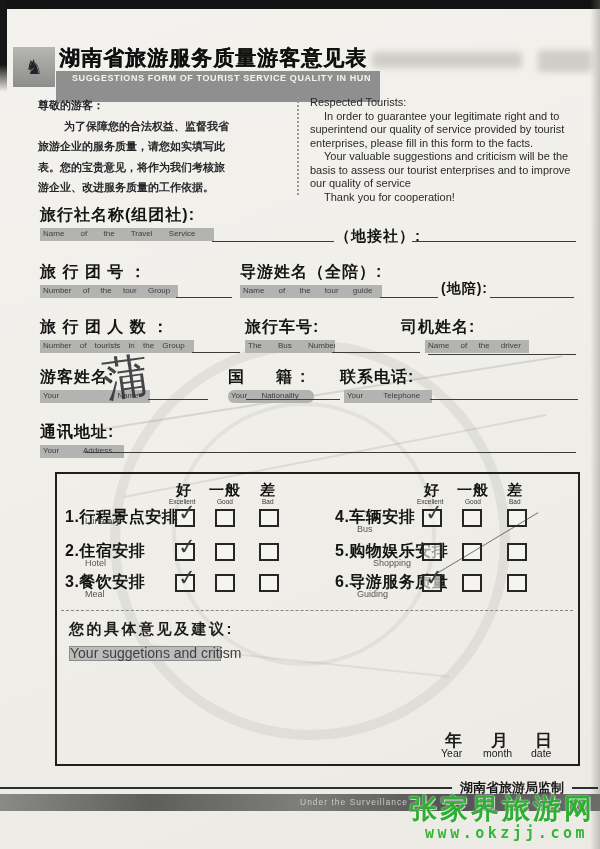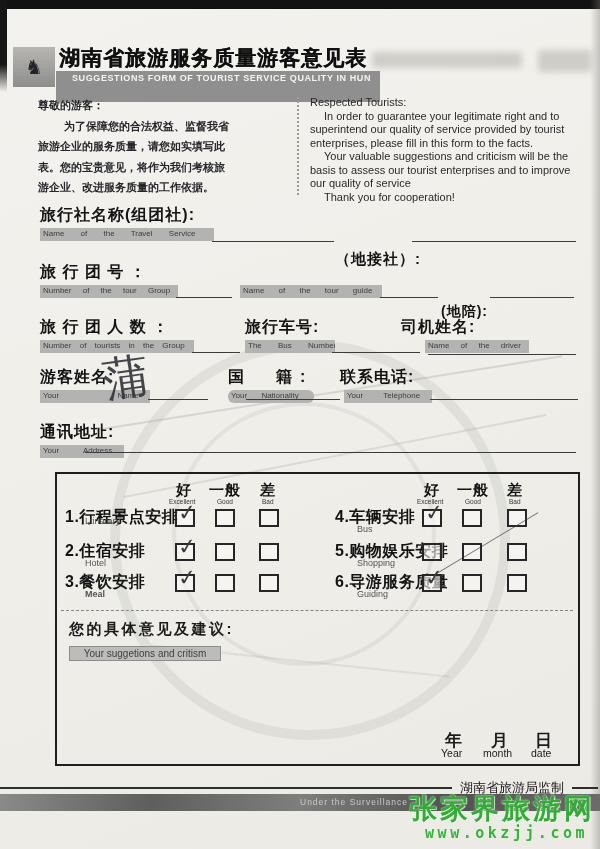--- a/index.html
+++ b/index.html
@@ -22,21 +22,21 @@
   .intro-cn{left:38px;top:96px;width:256px;font-family:"DejaVu Serif",serif;font-weight:600;
             font-size:11px;line-height:20.5px;color:#26262b;}
   .intro-cn .ind{padding-left:26px;}
   .intro-cn .end{text-align:right;padding-right:55px;}
   .divider-v{left:297px;top:97px;height:98px;border-left:2px dotted #9a9a98;}
   .intro-en{left:310px;top:96px;width:278px;font-size:11px;line-height:13.5px;color:#2a2a2a;white-space:normal;}
   .intro-en p{margin:0;}
   .intro-en p.ind{text-indent:14px;}
   
   .cnl{position:absolute;font-weight:bold;font-size:16px;letter-spacing:1px;color:#141414;white-space:nowrap;}
-  .cnl.sm{font-size:14px;margin-top:23px;}
+  .cnl.sm{font-size:14px;}
   .bar{position:absolute;height:11px;background:#b3b3b1;color:#3d3d3d;font-size:8px;padding:1px 3px;
        overflow:hidden;white-space:nowrap;}
   .uline{position:absolute;border-bottom:1.5px solid #3c3c3c;height:0;}
   .sig{left:103px;top:347px;font-family:"DejaVu Serif",serif;font-size:46px;color:#33333a;
        transform:rotate(-8deg);opacity:.9;}
   
   .wm-c1{left:110px;top:340px;width:380px;height:380px;border-radius:50%;border:10px solid rgba(152,150,140,.16);}
   .wm-c2{left:172px;top:402px;width:256px;height:256px;border-radius:50%;border:4px solid rgba(152,150,140,.14);}
   .wm-l{position:absolute;border-top:2px solid rgba(150,148,140,.28);}
   
@@ -47,28 +47,28 @@
   .cb{position:absolute;width:16px;height:14px;border:2px solid #262626;background:rgba(250,249,246,.6);}
   .cb.ticked::after{content:"✓";position:absolute;top:-11px;left:1px;font-size:22px;color:#3b3b42;
                     transform:rotate(-6deg);font-weight:normal;}
   .item-cn{font-size:16px;font-weight:bold;letter-spacing:.5px;color:#141414;}
   .item-en{font-size:9px;color:#555;}
   .pen-stroke{left:378px;top:100px;width:120px;border-top:1.6px solid rgba(60,60,66,.7);
               transform:rotate(-31deg);transform-origin:left top;}
   .dash-rule{left:4px;top:136px;width:512px;border-top:1.5px dashed #858583;}
   .sug-title{left:12px;top:146px;font-size:15px;font-weight:bold;letter-spacing:2.5px;}
   .sug-bar{left:12px;top:172px;width:150px;height:13px;background:#bcbcba;border:1px solid #8d8d8b;
-           font-size:10px;color:#3f3f3f;text-align:center;line-height:13px;}
+           font-size:14px;color:#3f3f3f;text-align:center;line-height:13px;}
   .date-cn{font-size:17px;font-weight:bold;}
   .date-en{font-size:10.5px;color:#222;}
   
   .issuer-row{left:0;top:779px;width:598px;display:flex;align-items:center;}
   .issuer-row .ln{border-top:2px solid #2e2e2e;flex:1;}
   .issuer-row .ln.short{flex:0 0 26px;}
-  .issuer-txt{font-size:13px;font-weight:normal;padding:0 8px;color:#171717;}
+  .issuer-txt{font-size:13px;font-weight:bold;padding:0 8px;color:#171717;}
   .band{left:0;top:794px;width:600px;height:17px;
         background:linear-gradient(90deg,#8a8a88 0%,#5e5e5c 25%,#7e7e7c 50%,#515150 75%,#6c6c6a 100%);}
   .surv{left:300px;top:797px;font-size:8.5px;color:#c9c9c7;letter-spacing:1px;}
   .site-name{right:5px;top:790px;font-size:28px;font-weight:bold;letter-spacing:3px;color:#2fae33;
              text-shadow:0 0 2px #eef9ee,1px 1px 0 rgba(255,255,255,.6);}
   .site-url{right:12px;top:824px;font-family:"DejaVu Sans Mono",monospace;font-size:15px;font-weight:bold;
             letter-spacing:3.5px;color:#35b437;text-shadow:0 0 1px #eef9ee;}
 </style>
 </head>
 <body>
@@ -108,20 +108,21 @@
 
   <div class="cnl" style="left:40px;top:205px;">旅行社名称(组团社):</div>
   <div class="bar" style="left:40px;top:228px;width:168px;word-spacing:14px;">Name of the Travel Service</div>
   <div class="uline" style="left:212px;top:241px;width:122px;"></div>
   <div class="cnl sm" style="left:335px;top:227px;font-size:15px;">（地接社）:</div>
   <div class="uline" style="left:412px;top:241px;width:164px;"></div>
 
   <div class="cnl" style="left:40px;top:262px;">旅 行 团 号 ：</div>
   <div class="bar" style="left:40px;top:285px;width:132px;word-spacing:9px;">Number of the tour Group</div>
   <div class="uline" style="left:176px;top:297px;width:56px;"></div>
+  <div class="cnl" style="left:240px;top:262px;">导游姓名（全陪）:</div>
   <div class="bar" style="left:240px;top:285px;width:136px;word-spacing:12px;">Name of the tour guide</div>
   <div class="uline" style="left:380px;top:297px;width:58px;"></div>
   <div class="cnl sm" style="left:441px;top:280px;">(地陪):</div>
   <div class="uline" style="left:490px;top:297px;width:84px;"></div>
 
   <div class="cnl" style="left:40px;top:317px;">旅 行 团 人 数 ：</div>
   <div class="bar" style="left:40px;top:340px;width:148px;word-spacing:6px;">Number of tourists in the Group</div>
   <div class="uline" style="left:192px;top:352px;width:48px;"></div>
   <div class="cnl" style="left:245px;top:317px;">旅行车号:</div>
   <div class="bar" style="left:245px;top:340px;width:84px;word-spacing:14px;">The Bus Number</div>
@@ -167,33 +168,33 @@
     <div class="cb" style="left:158px;top:35px;"></div>
     <div class="cb" style="left:202px;top:35px;"></div>
 
     <div class="abs item-cn" style="left:8px;top:67px;">2.住宿安排</div>
     <div class="abs item-en" style="left:28px;top:84px;">Hotel</div>
     <div class="cb ticked" style="left:118px;top:69px;"></div>
     <div class="cb" style="left:158px;top:69px;"></div>
     <div class="cb" style="left:202px;top:69px;"></div>
 
     <div class="abs item-cn" style="left:8px;top:98px;">3.餐饮安排</div>
-    <div class="abs item-en" style="left:28px;top:115px;font-weight:bold;">Meal</div>
+    <div class="abs item-en" style="left:28px;top:115px;">Meal</div>
     <div class="cb ticked" style="left:118px;top:100px;"></div>
     <div class="cb" style="left:158px;top:100px;"></div>
     <div class="cb" style="left:202px;top:100px;"></div>
 
     <div class="abs item-cn" style="left:278px;top:33px;">4.车辆安排</div>
     <div class="abs item-en" style="left:300px;top:50px;">Bus</div>
     <div class="cb ticked" style="left:365px;top:35px;"></div>
     <div class="cb" style="left:405px;top:35px;"></div>
     <div class="cb" style="left:450px;top:35px;"></div>
 
     <div class="abs item-cn" style="left:278px;top:67px;">5.购物娱乐安排</div>
-    <div class="abs item-en" style="left:300px;top:84px;">Shopping</div>
+    <div class="abs item-en" style="left:316px;top:84px;">Shopping</div>
     <div class="cb" style="left:365px;top:69px;"></div>
     <div class="cb" style="left:405px;top:69px;"></div>
     <div class="cb" style="left:450px;top:69px;"></div>
 
     <div class="abs item-cn" style="left:278px;top:98px;">6.导游服务质量</div>
     <div class="abs item-en" style="left:300px;top:115px;">Guiding</div>
     <div class="cb ticked" style="left:365px;top:100px;"></div>
     <div class="cb" style="left:405px;top:100px;"></div>
     <div class="cb" style="left:450px;top:100px;"></div>
     <div class="abs pen-stroke"></div>

